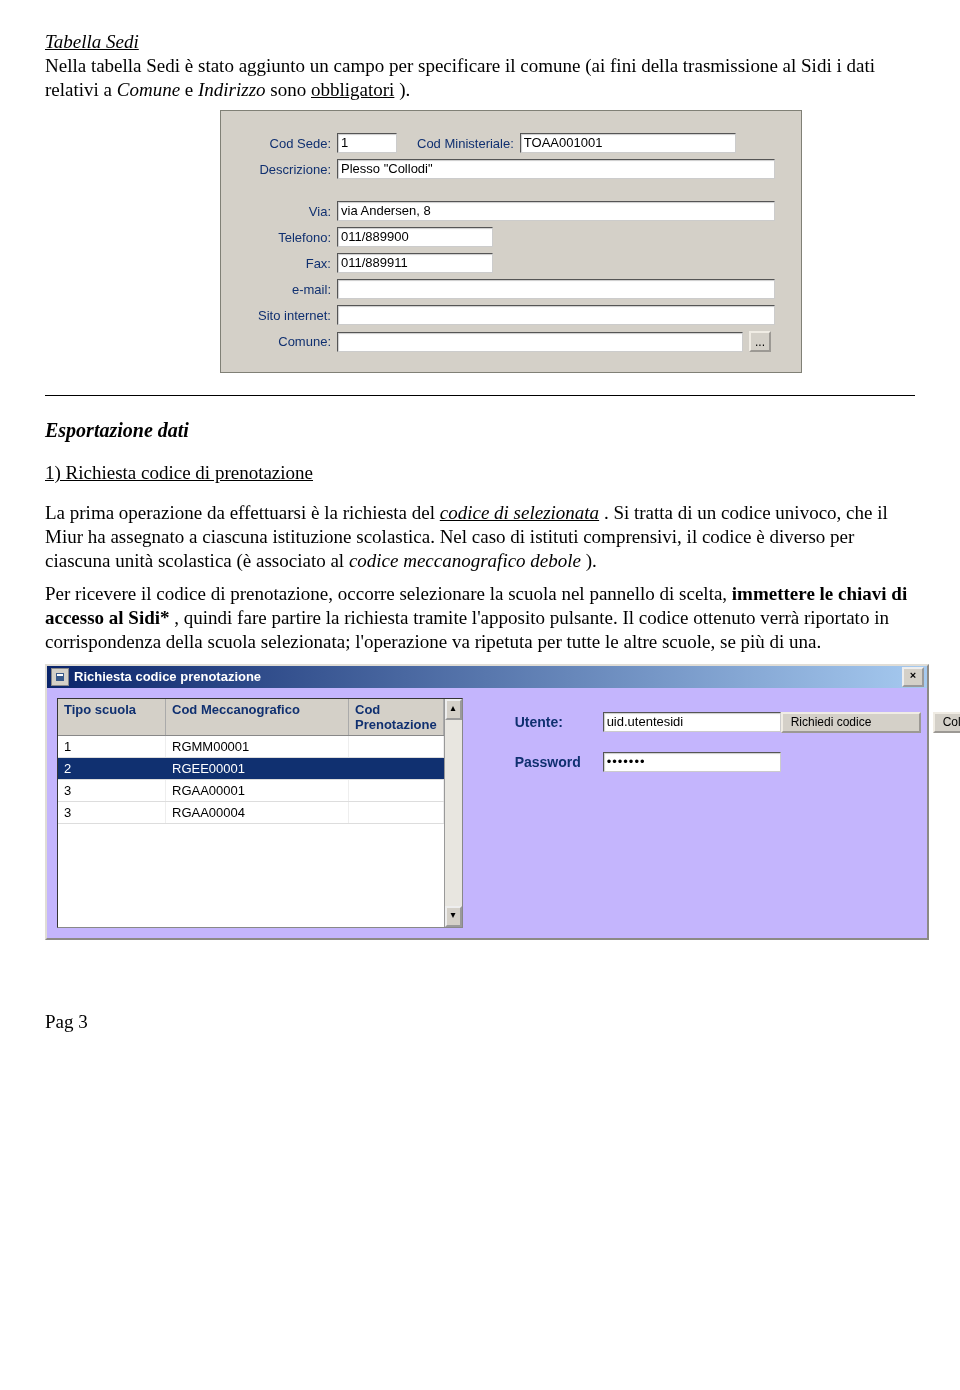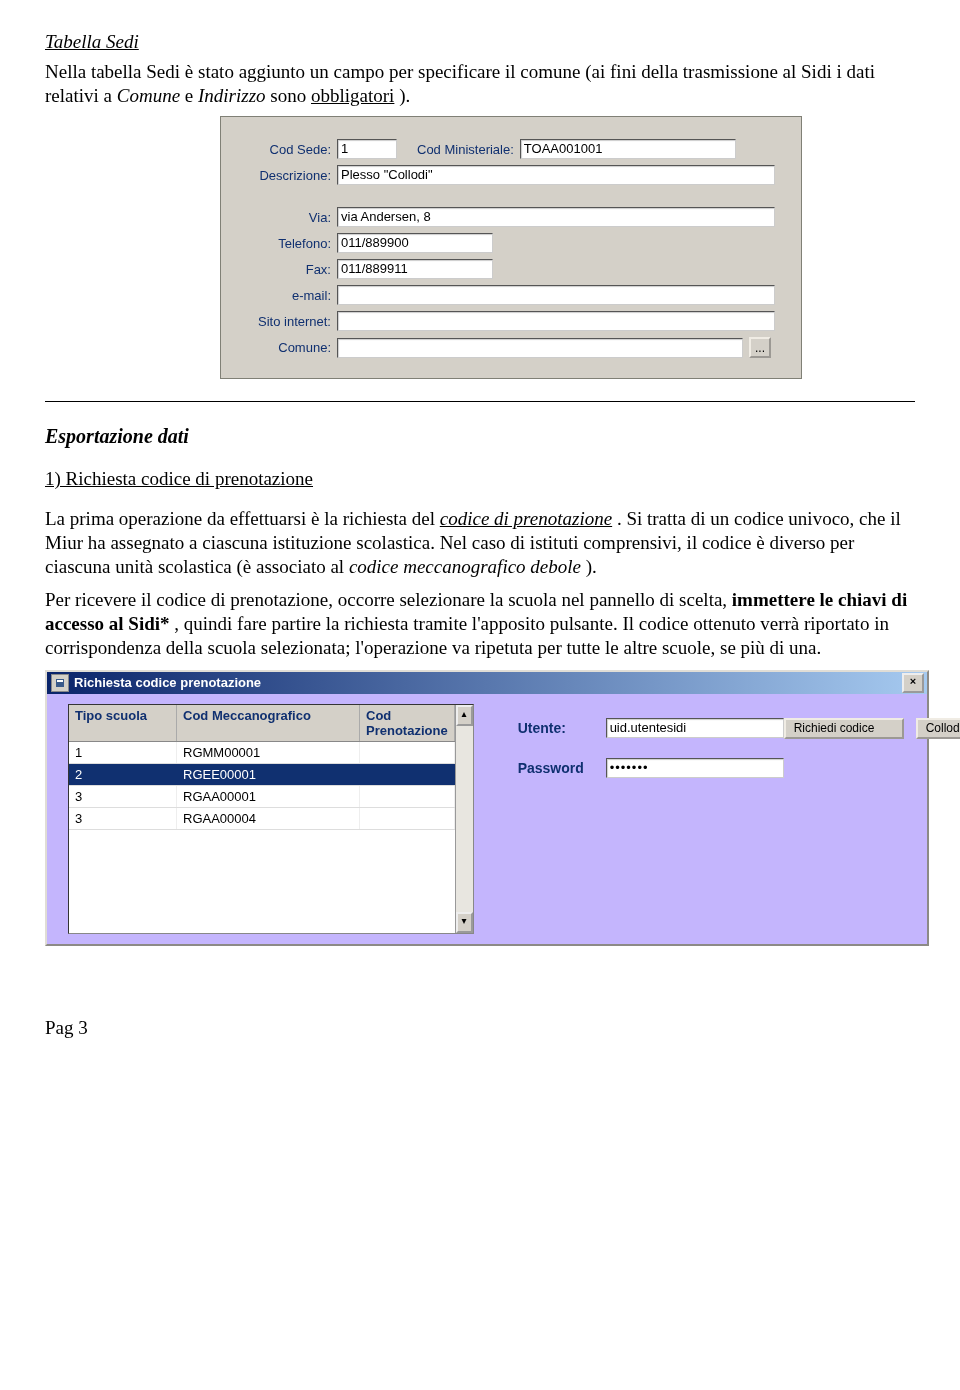--- a/index.html
+++ b/index.html
@@ -8,21 +8,21 @@
     margin: 0;
     padding: 30px 45px;
     width: 870px;
     background: #fff;
     color: #000;
   }
   .underline-italic { text-decoration: underline; font-style: italic; }
   .italic { font-style: italic; }
   .bold { font-weight: bold; }
   p { margin: 0 0 6px 0; line-height: 1.25; }
-  .section-title { text-decoration: underline; font-style: italic; font-size: 19px; margin-bottom: 6px; }
+  .section-title { text-decoration: underline; font-style: italic; font-size: 19px; margin-bottom: 0; }
   .panel {
     width: 560px;
     margin-left: 175px;
     background: #d4d0c8;
     border: 1px solid #808076;
     padding: 16px 10px 14px 10px;
     font-family: Tahoma, Arial, sans-serif;
     font-size: 13px;
   }
   .form-row { display: flex; align-items: center; margin: 6px 0; }
@@ -86,21 +86,21 @@
     width: 18px; height: 16px;
     background: #d4d0c8;
     border: 2px outset #eee;
     font-family: Arial;
     font-size: 11px;
     line-height: 12px;
     text-align: center;
     color: #000;
     font-weight: bold;
   }
-  .dialog-body { display: flex; padding: 10px; gap: 10px; height: 230px; margin-left: 11px; }
+  .dialog-body { display: flex; padding: 10px; gap: 18px; height: 230px; }
   .grid-wrap { background:#fff; border:1px inset #888; width: 500px; display:flex; flex-direction:column; }
   .grid-head {
     display:flex;
     background:#d4d0c8;
     border-bottom:1px solid #888;
   }
   .grid-head div {
     padding: 3px 6px;
     color: #103070;
     font-weight: bold;
@@ -182,21 +182,21 @@
 </div>
 
 <hr class="strong">
 
 <p class="heading2">Esportazione dati</p>
 
 <p style="text-decoration:underline; margin-bottom:16px">1) Richiesta codice di prenotazione</p>
 
 <p>
   <span>La prima operazione da effettuarsi è la richiesta del </span>
-  <span class="underline-italic">codice di prenotazione</span>
+  <span class="underline-italic">codice di selezionata</span>
   <span>. Si tratta di un codice univoco, che il  Miur ha assegnato a ciascuna istituzione scolastica. Nel caso di istituti comprensivi, il codice è diverso per ciascuna unità scolastica (è associato al </span>
   <span class="italic">codice meccanografico debole</span>
   <span>).</span>
 </p>
 
 <p style="margin-top:10px">
   <span>Per ricevere il codice di prenotazione, occorre selezionare la scuola nel pannello di scelta, </span>
   <span class="bold">immettere le chiavi di accesso al Sidi*</span>
   <span> , quindi fare partire la richiesta tramite l'apposito pulsante. Il codice ottenuto verrà riportato in corrispondenza della scuola selezionata; l'operazione va ripetuta per tutte le altre scuole, se più di una.</span>
 </p>
@@ -256,20 +256,20 @@
         <div class="field-row">
           <span class="lbl">Utente:</span>
           <span class="sunken-input" style="width:170px">uid.utentesidi</span>
         </div>
         <div class="field-row">
           <span class="lbl">Password</span>
           <span class="sunken-input" style="width:170px; letter-spacing:1px">•••••••</span>
         </div>
       </div>
       <div class="btn-row">
-        <button class="btn3d" style="width:120px">Richiedi codice</button>
+        <button class="btn3d" style="width:140px">Richiedi codice</button>
         <button class="btn3d" style="width:70px">Collodi</button>
       </div>
     </div>
   </div>
 </div>
 
 <p class="footer">Pag 3</p>
 
 </body></html>

